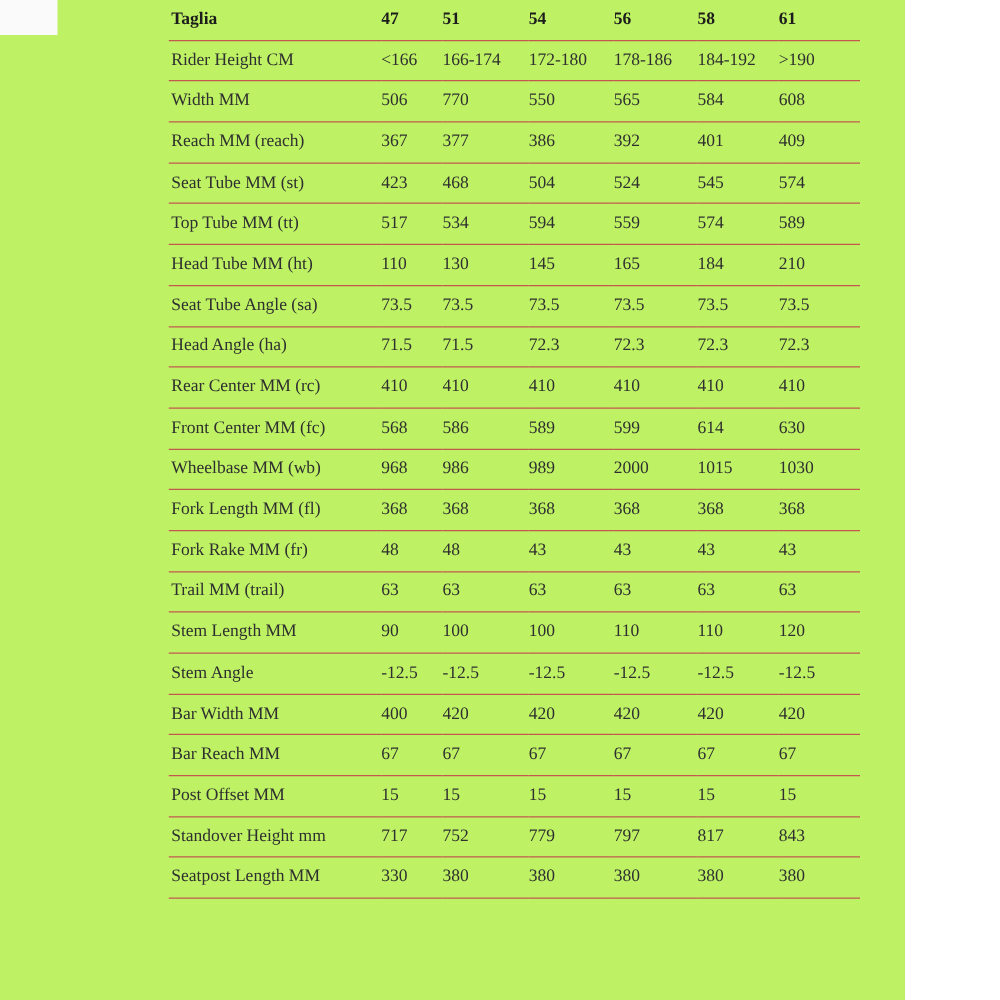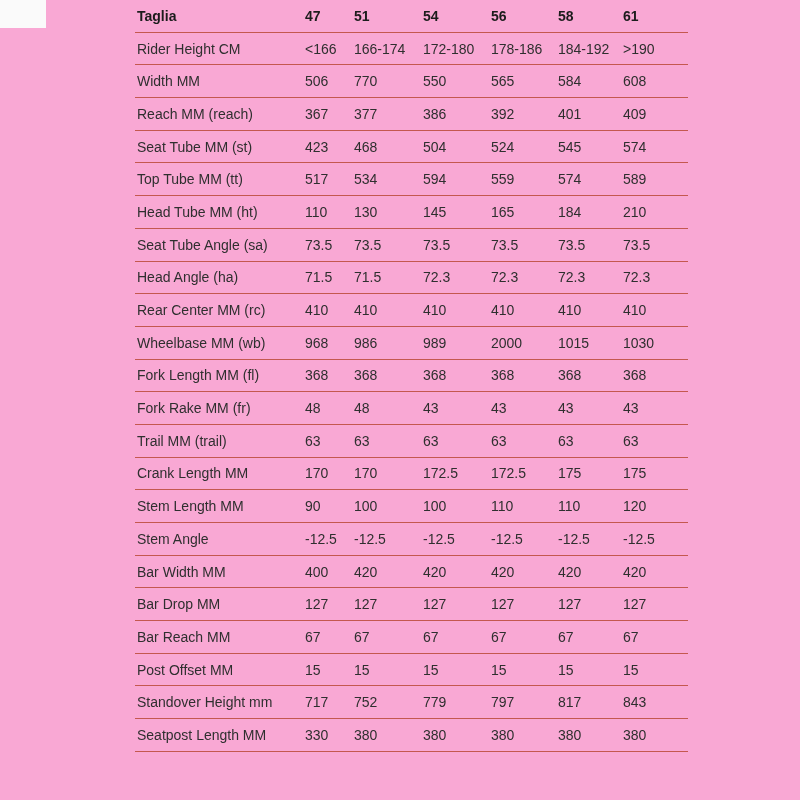--- a/index.html
+++ b/index.html
@@ -6,23 +6,24 @@
     margin: 0;
     padding: 0;
     background: #ffffff;
     width: 800px;
     height: 800px;
     overflow: hidden;
     font-family: "Liberation Sans", sans-serif;
   }
   .page {
     position: relative;
-    width: 800px;
+    width: 724px;
     height: 800px;
-    background: #f9a8d4;
+    background: #bef264;
+    font-family: Liberation Serif, serif;
   }
   .corner-artifact {
     position: absolute;
     left: 0;
     top: 0;
     width: 46px;
     height: 28px;
     background: #fafafa;
   }
   .table-wrap {
@@ -161,20 +162,29 @@
           <tr>
             <td class="label">Rear Center MM (rc)</td>
             <td>410</td>
             <td>410</td>
             <td>410</td>
             <td>410</td>
             <td>410</td>
             <td>410</td>
           </tr>
           <tr>
+            <td class="label">Front Center MM (fc)</td>
+            <td>568</td>
+            <td>586</td>
+            <td>589</td>
+            <td>599</td>
+            <td>614</td>
+            <td>630</td>
+          </tr>
+          <tr>
             <td class="label">Wheelbase MM (wb)</td>
             <td>968</td>
             <td>986</td>
             <td>989</td>
             <td>2000</td>
             <td>1015</td>
             <td>1030</td>
           </tr>
           <tr>
             <td class="label">Fork Length MM (fl)</td>
@@ -197,29 +207,20 @@
           <tr>
             <td class="label">Trail MM (trail)</td>
             <td>63</td>
             <td>63</td>
             <td>63</td>
             <td>63</td>
             <td>63</td>
             <td>63</td>
           </tr>
           <tr>
-            <td class="label">Crank Length MM</td>
-            <td>170</td>
-            <td>170</td>
-            <td>172.5</td>
-            <td>172.5</td>
-            <td>175</td>
-            <td>175</td>
-          </tr>
-          <tr>
             <td class="label">Stem Length MM</td>
             <td>90</td>
             <td>100</td>
             <td>100</td>
             <td>110</td>
             <td>110</td>
             <td>120</td>
           </tr>
           <tr>
             <td class="label">Stem Angle</td>
@@ -233,29 +234,20 @@
           <tr>
             <td class="label">Bar Width MM</td>
             <td>400</td>
             <td>420</td>
             <td>420</td>
             <td>420</td>
             <td>420</td>
             <td>420</td>
           </tr>
           <tr>
-            <td class="label">Bar Drop MM</td>
-            <td>127</td>
-            <td>127</td>
-            <td>127</td>
-            <td>127</td>
-            <td>127</td>
-            <td>127</td>
-          </tr>
-          <tr>
             <td class="label">Bar Reach MM</td>
             <td>67</td>
             <td>67</td>
             <td>67</td>
             <td>67</td>
             <td>67</td>
             <td>67</td>
           </tr>
           <tr>
             <td class="label">Post Offset MM</td>

